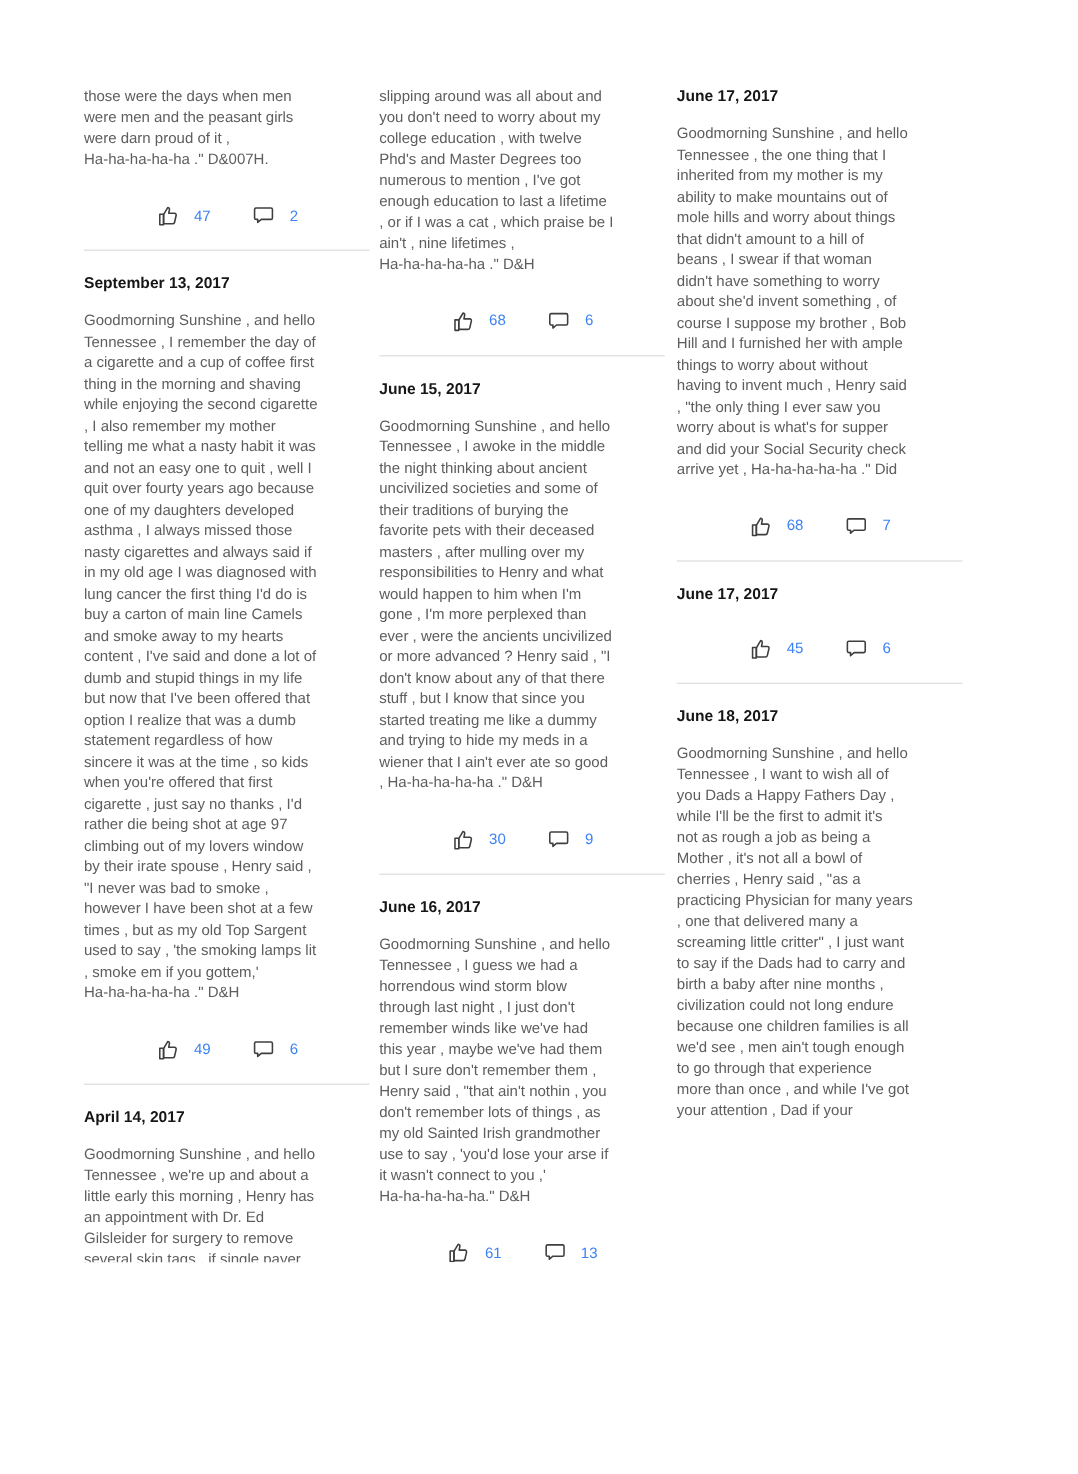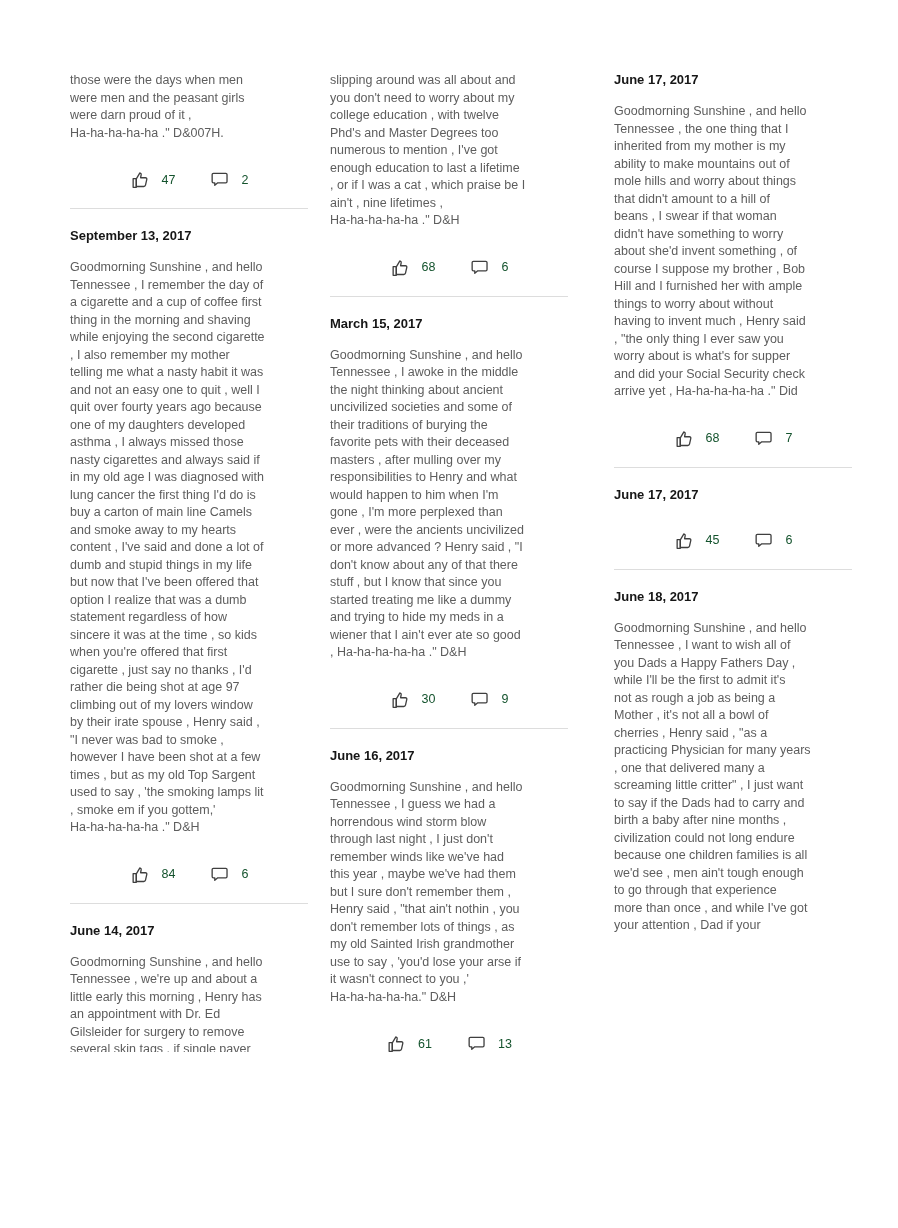--- a/index.html
+++ b/index.html
@@ -8,22 +8,22 @@
     position: relative;
     width: 898px;
     height: 1052px;
     background: #ffffff;
     overflow: hidden;
     font-family: "Liberation Sans", sans-serif;
     text-decoration: underline;
   }
   .col { position: absolute; top: 72px; width: 238px; }
   .col-1 { left: 70px; }
-  .col-2 { left: 330px; }
-  .col-3 { left: 614px; }
+  .col-2 { left: 316px; }
+  .col-3 { left: 564px; }
   .post-date {
     font-size: 13px;
     line-height: 16px;
     font-weight: 700;
     color: #161616;
     margin: 19px 0 15px 0;
   }
   .post:first-child > :first-child { margin-top: 0; }
   .post-text {
     font-size: 12.5px;
@@ -32,21 +32,21 @@
     white-space: pre-line;
   }
   .post-actions {
     display: flex;
     justify-content: center;
     align-items: center;
     gap: 34px;
     margin: 27px 0 18px 0;
   }
   .action { display: flex; align-items: center; gap: 11px; }
-  .action .count { font-size: 12.5px; color: #14532d; }
+  .action .count { font-size: 12.5px; color: #3b82f6; }
   .icon { display: block; }
   hr.divider { border: none; border-top: 1px solid #dddddd; margin: 0; }
   .page-number {
     position: absolute;
     top: 1188px;
     left: 0;
     width: 100%;
     text-align: center;
     font-size: 11.5px;
     font-weight: 700;
@@ -117,34 +117,34 @@
 times , but as my old Top Sargent
 used to say , 'the smoking lamps lit
 , smoke em if you gottem,'
 Ha-ha-ha-ha-ha ." D&amp;H</p>
       <div class="post-actions">
         <span class="action">
           <svg class="icon" width="21" height="21" viewBox="0 0 24 24" fill="none" stroke="#3f3f3f" stroke-width="1.5" stroke-linecap="round" stroke-linejoin="round">
               <path d="M7.2 11.3 11.3 4.4c1 .2 1.7 1.1 1.5 2.1L12.1 10h5.6c1 0 1.7.9 1.5 1.9l-1.5 6.6c-.2.9-1 1.5-1.9 1.5H7.2z"></path>
               <path d="M3.6 10.9h3.6v10H3.6z"></path>
             </svg>
-          <span class="count">84</span>
+          <span class="count">49</span>
         </span>
         <span class="action">
           <svg class="icon" width="21" height="21" viewBox="0 0 24 24" fill="none" stroke="#3f3f3f" stroke-width="1.5" stroke-linejoin="round">
               <path d="M5 5h14.2c.8 0 1.4.6 1.4 1.4v8c0 .8-.6 1.4-1.4 1.4H10l-3.4 2.9v-2.9H5c-.8 0-1.4-.6-1.4-1.4v-8C3.6 5.6 4.2 5 5 5z"></path>
             </svg>
           <span class="count">6</span>
         </span>
       </div>
       <hr class="divider">
     </article>
 
     <article class="post">
-      <h3 class="post-date">June 14, 2017</h3>
+      <h3 class="post-date">April 14, 2017</h3>
       <p class="post-text">Goodmorning Sunshine , and hello
 Tennessee , we're up and about a
 little early this morning , Henry has
 an appointment with Dr. Ed
 Gilsleider for surgery to remove
 several skin tags , if single payer
 insurance would cover our family
 pets , I'd be all in , as it is I guess I'll
 just dip into Henry's college fund
 again , Henry said , "I wondered
@@ -177,21 +177,21 @@
           <svg class="icon" width="21" height="21" viewBox="0 0 24 24" fill="none" stroke="#3f3f3f" stroke-width="1.5" stroke-linejoin="round">
               <path d="M5 5h14.2c.8 0 1.4.6 1.4 1.4v8c0 .8-.6 1.4-1.4 1.4H10l-3.4 2.9v-2.9H5c-.8 0-1.4-.6-1.4-1.4v-8C3.6 5.6 4.2 5 5 5z"></path>
             </svg>
           <span class="count">6</span>
         </span>
       </div>
       <hr class="divider">
     </article>
 
     <article class="post">
-      <h3 class="post-date">March 15, 2017</h3>
+      <h3 class="post-date">June 15, 2017</h3>
       <p class="post-text">Goodmorning Sunshine , and hello
 Tennessee , I awoke in the middle
 the night thinking about ancient
 uncivilized societies and some of
 their traditions of burying the
 favorite pets with their deceased
 masters , after mulling over my
 responsibilities to Henry and what
 would happen to him when I'm
 gone , I'm more perplexed than

